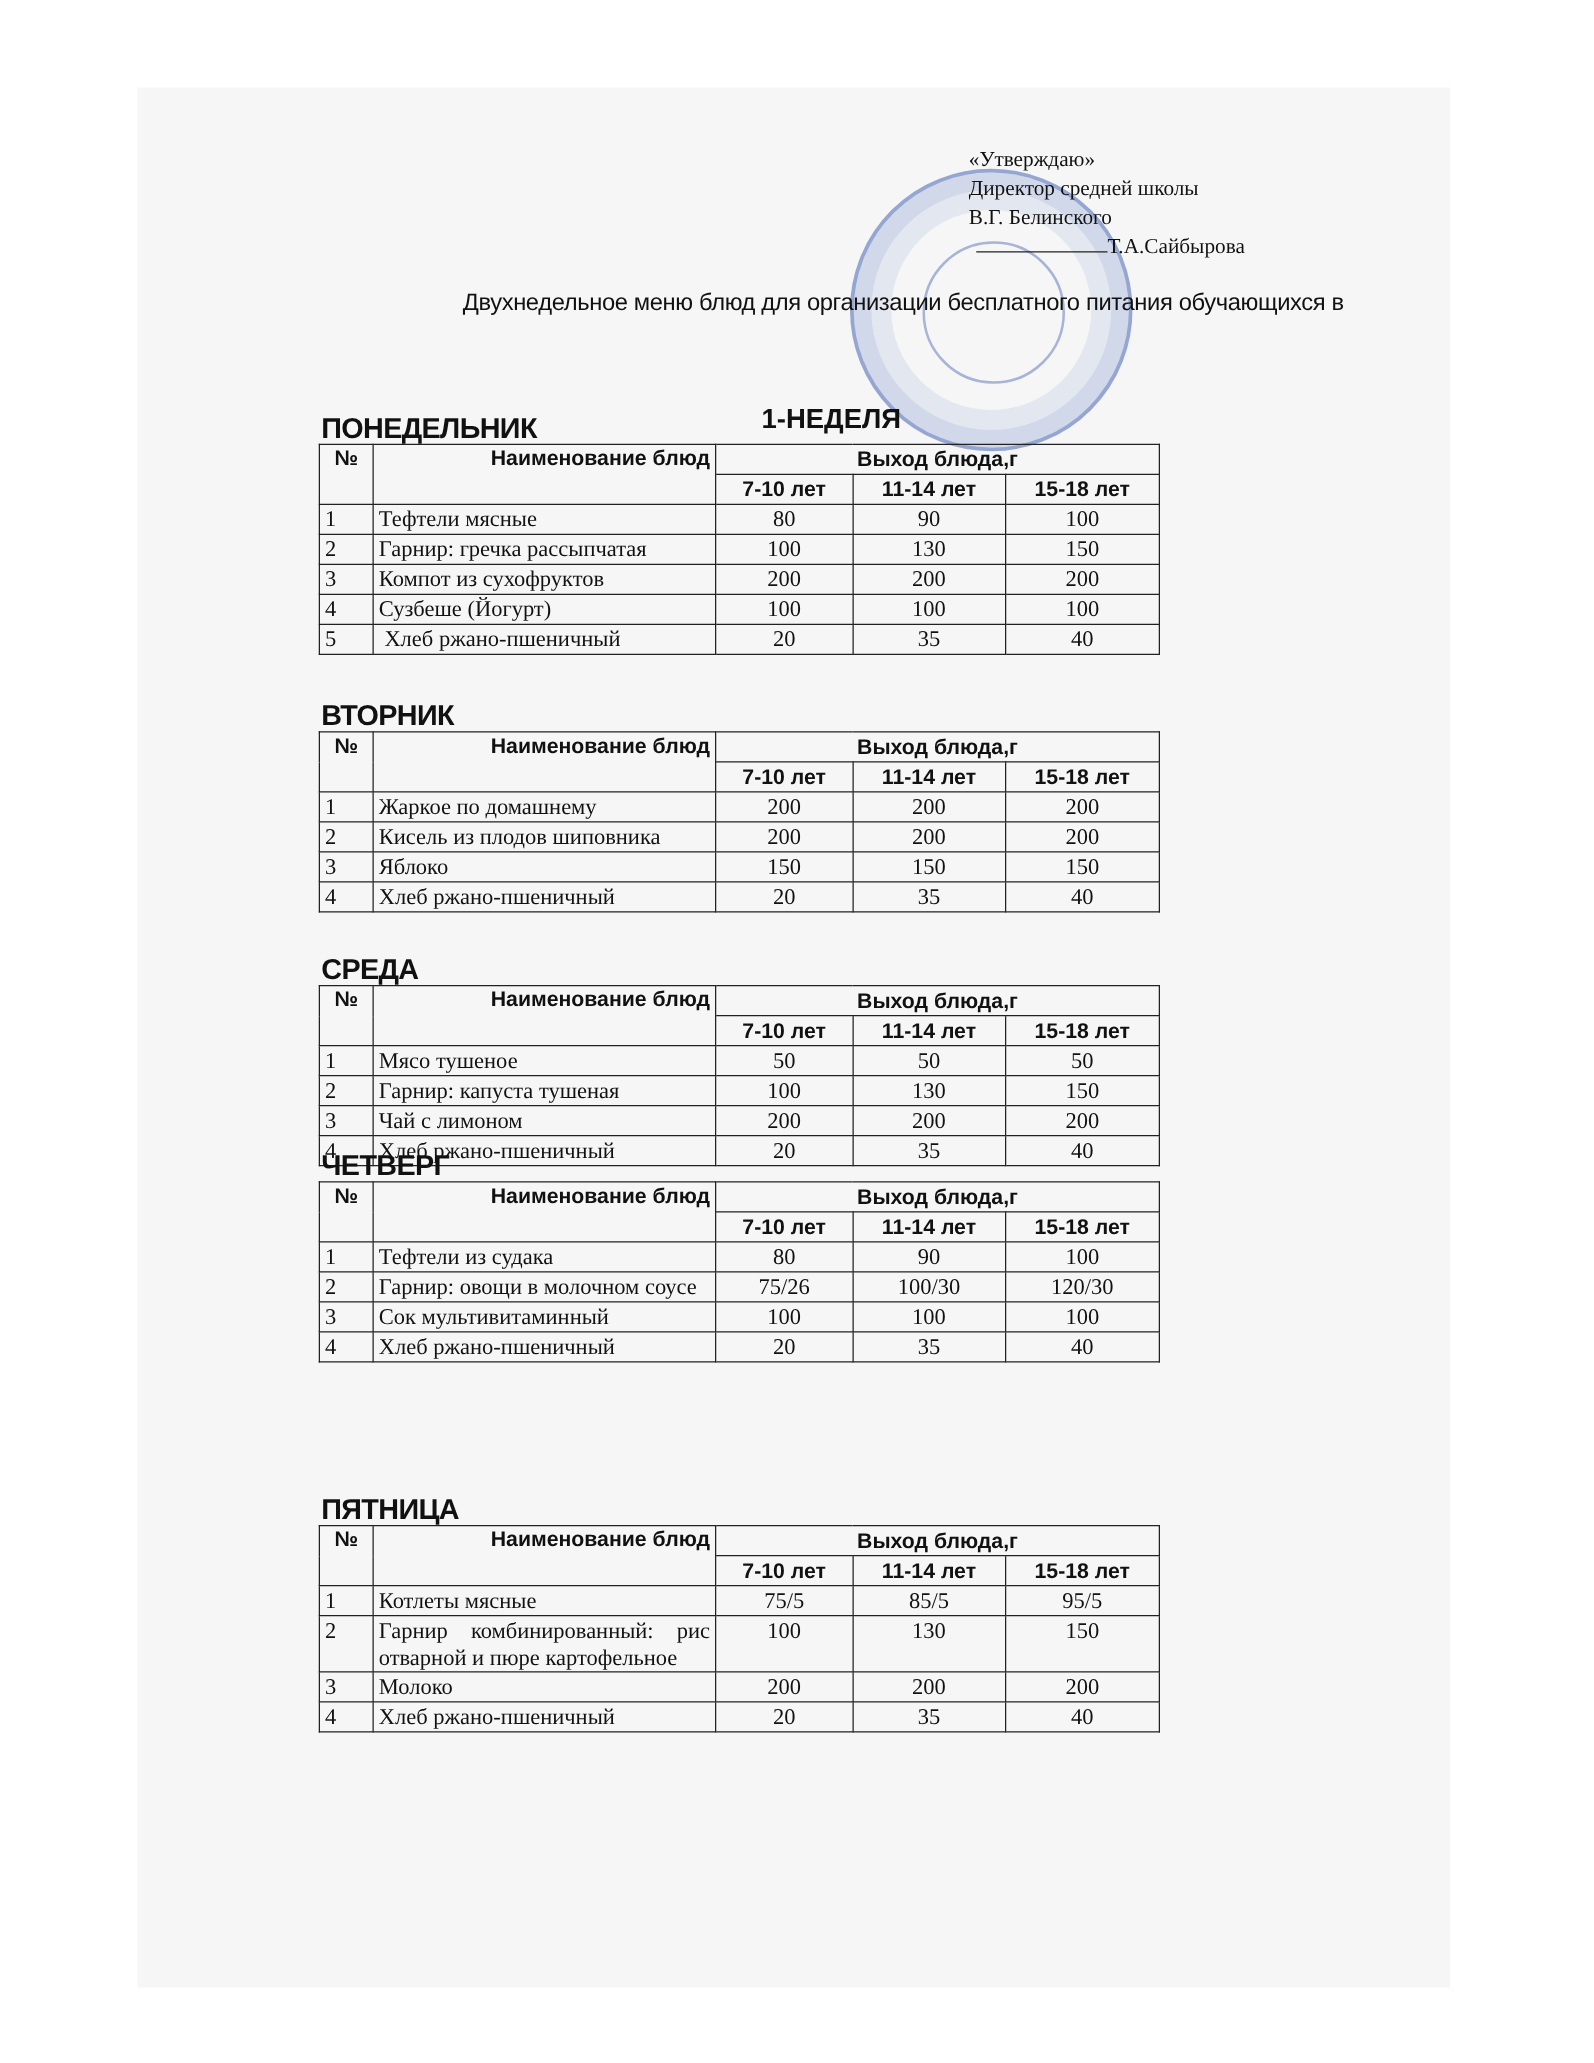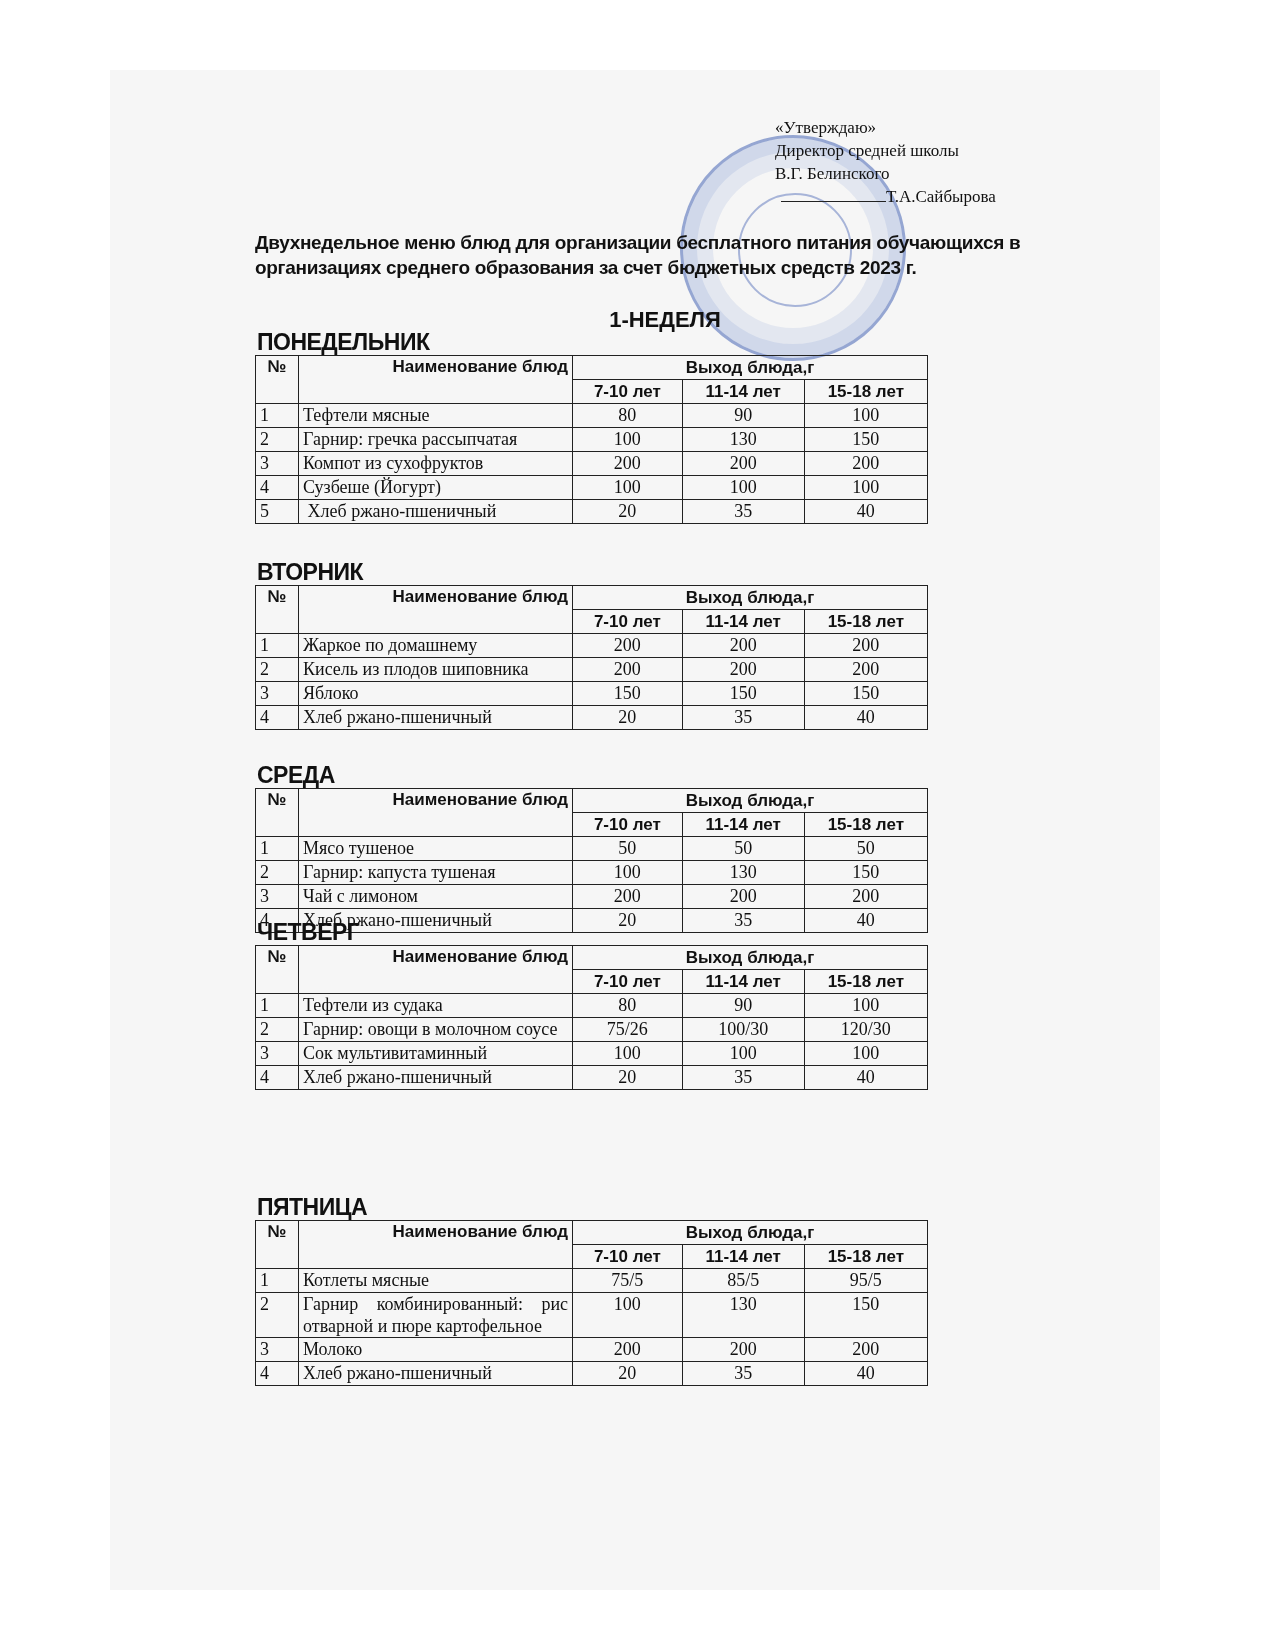--- a/index.html
+++ b/index.html
@@ -30,26 +30,26 @@
     border: 3px solid rgba(70, 100, 180, 0.55);
     box-shadow: inset 0 0 0 14px rgba(120,150,210,0.18), inset 0 0 0 30px rgba(90,120,200,0.12);
     pointer-events: none;
   }
   .stamp::after {
     content: ""; position: absolute; left: 55px; top: 55px; width: 110px; height: 110px; border-radius: 50%;
     border: 2px solid rgba(70,100,180,0.45);
   }
   .title {
     position: absolute; left: 255px; top: 230px; width: 820px;
-    text-align: left; font-weight: bold; font-size: 19px; line-height: 25px;
+    text-align: right; font-weight: normal; font-size: 19px; line-height: 25px;
     font-family: "Liberation Sans", "DejaVu Sans", sans-serif;
     letter-spacing: -0.3px;
   }
   .week {
-    position: absolute; left: 255px; top: 307px; width: 820px; text-align: center;
+    position: absolute; left: 255px; top: 322px; width: 820px; text-align: center;
     font-weight: bold; font-size: 22px;
     font-family: "Liberation Sans", "DejaVu Sans", sans-serif;
   }
   .day-section { position: absolute; left: 255px; width: 673px; }
   .day-title {
     font-weight: bold; font-size: 23px; line-height: 24px; margin: 0 0 1px 2px;
     font-family: "Liberation Sans", "DejaVu Sans", sans-serif; letter-spacing: -0.5px;
   }
   table.menu {
     border-collapse: collapse; width: 100%;
@@ -79,21 +79,20 @@
   <div>«Утверждаю»</div>
   <div>Директор  средней школы</div>
   <div>В.Г. Белинского</div>
   <div class="sign-line">
     <span class="line"></span><span>Т.А.Сайбырова</span>
   </div>
 </div>
 
 <div class="title">
   <div>Двухнедельное меню  блюд для организации бесплатного питания  обучающихся в</div>
-  <div>организациях среднего образования за счет бюджетных средств  2023 г.</div>
 </div>
 
 <div class="week">1-НЕДЕЛЯ</div>
 
 <div class="day-section" style="top:330px;">
   <div class="day-title">ПОНЕДЕЛЬНИК</div>
   <table class="menu">
     <tbody>
         <tr>
       <th class="c-num c-head-num" rowspan="2">№</th>

